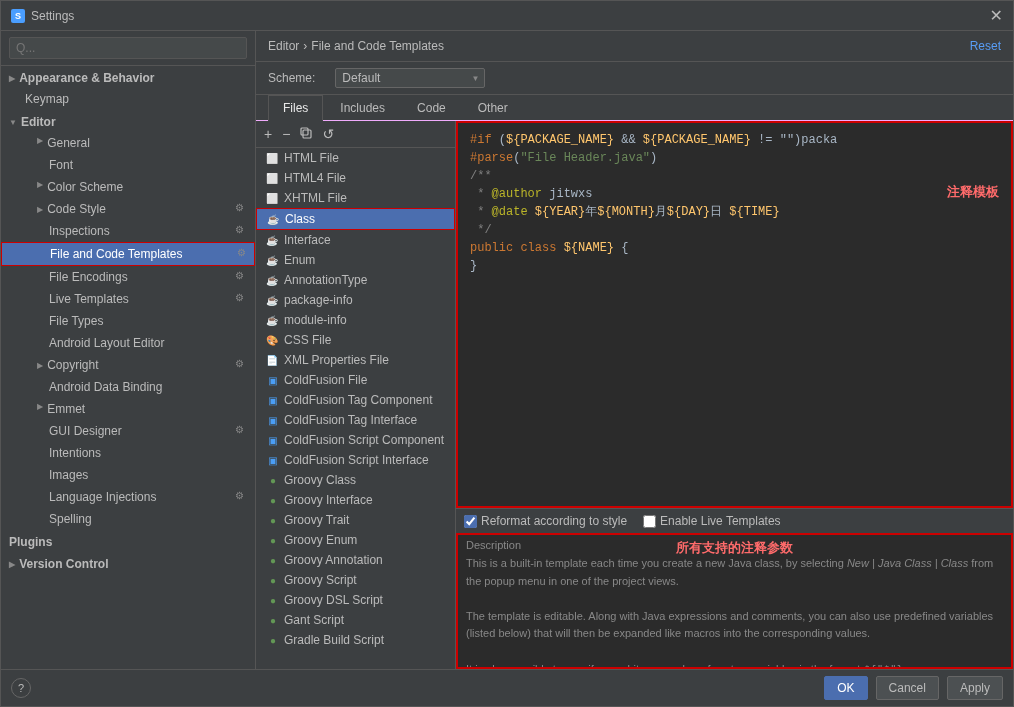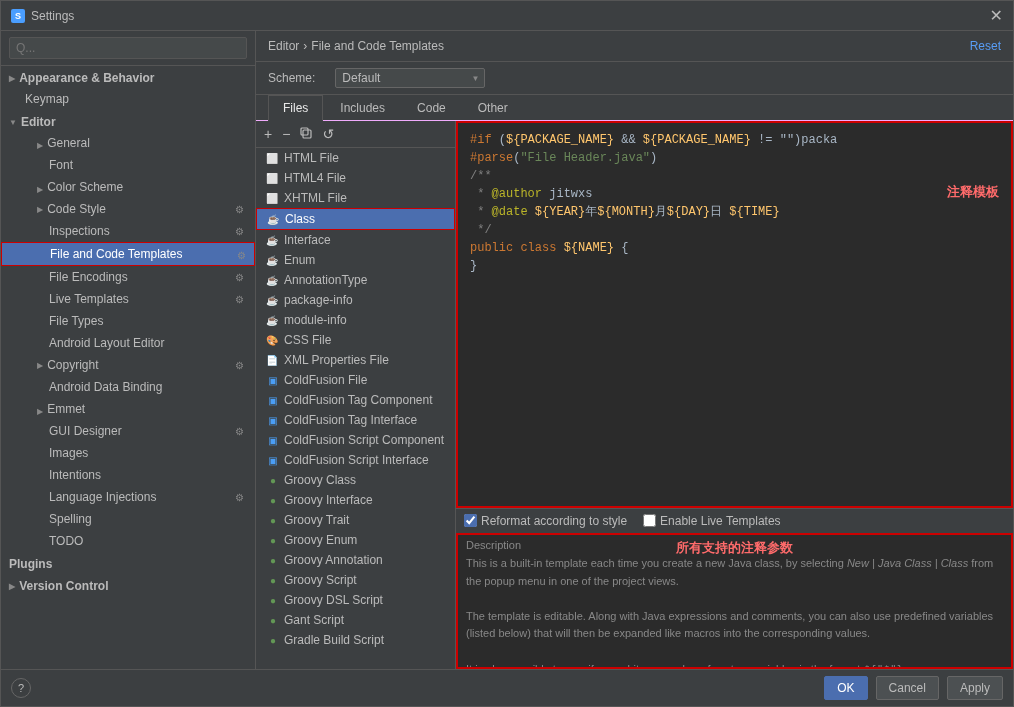--- a/index.html
+++ b/index.html
@@ -82,21 +82,21 @@
       color: #bbbbbb;
       padding: 3px 6px;
       font-size: 12px;
       border-radius: 2px;
       outline: none;
     }
     .nav-item {
       padding: 4px 8px 4px 16px;
       cursor: pointer;
       display: flex;
-      align-items: flex-end;
+      align-items: flex-start;
       gap: 4px;
       color: #bbbbbb;
       font-size: 12px;
       user-select: none;
     }
     .nav-item.selected-active { background: #4b6eaf; color: white; }
     .nav-section {
       padding: 5px 8px 3px 8px;
       font-weight: bold;
       color: #bbbbbb;
@@ -293,21 +293,21 @@
       display: flex;
       align-items: center;
       padding: 5px 8px;
       gap: 16px;
       border-top: 1px solid #555;
       background: #3c3f41;
       font-size: 12px;
     }
     .checkbox-label {
       display: flex;
-      align-items: flex-start;
+      align-items: center;
       gap: 4px;
       cursor: pointer;
       color: #bbbbbb;
     }
     .checkbox-label input[type=checkbox] {
       accent-color: #4b6eaf;
       cursor: pointer;
     }
     .desc-panel {
       height: 136px;
@@ -467,34 +467,31 @@
       </div>
       <div class="nav-item nav-indent2">
         <span class="triangle">▶</span>
         <span>Emmet</span>
       </div>
       <div class="nav-item nav-indent3" style="justify-content:space-between;">
         <span>GUI Designer</span>
         <span class="gear-icon">⚙</span>
       </div>
       <div class="nav-item nav-indent3">
+        <span>Intentions</span>
+      </div>
+      <div class="nav-item nav-indent3">
         <span>Images</span>
-      </div>
-      <div class="nav-item nav-indent3">
-        <span>Intentions</span>
       </div>
       <div class="nav-item nav-indent3" style="justify-content:space-between;">
         <span>Language Injections</span>
         <span class="gear-icon">⚙</span>
       </div>
       <div class="nav-item nav-indent3">
         <span>Spelling</span>
-      </div>
-      <div class="nav-item nav-indent3">
-        <span>TODO</span>
       </div>
       <div class="nav-section" style="padding-left:8px;align-items:center;">
         <span>Plugins</span>
       </div>
       <div class="nav-section" style="padding-left:8px;">
         <span class="triangle">▶</span>
         <span>Version Control</span>
       </div>
     </div>
 

